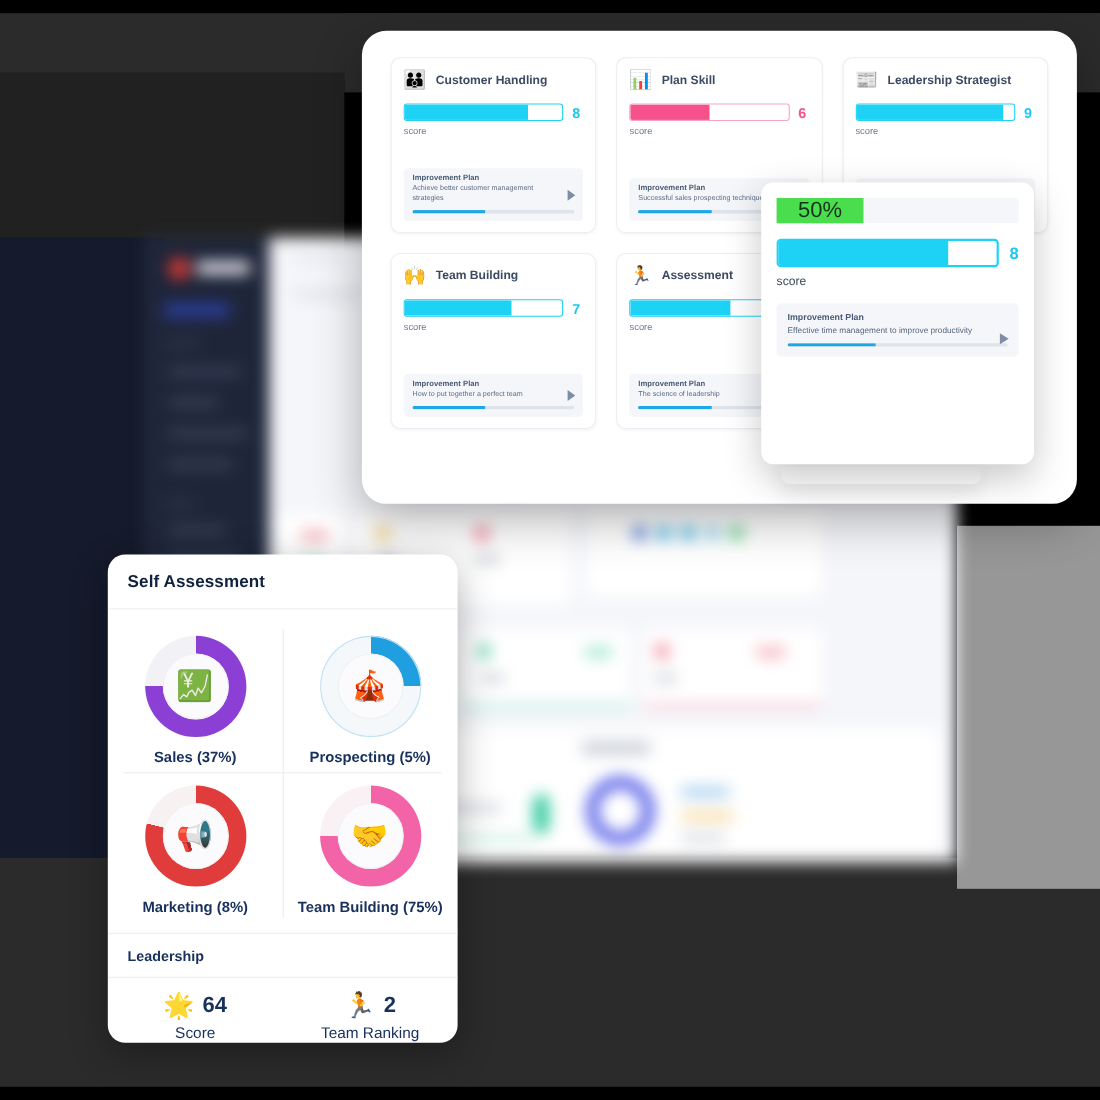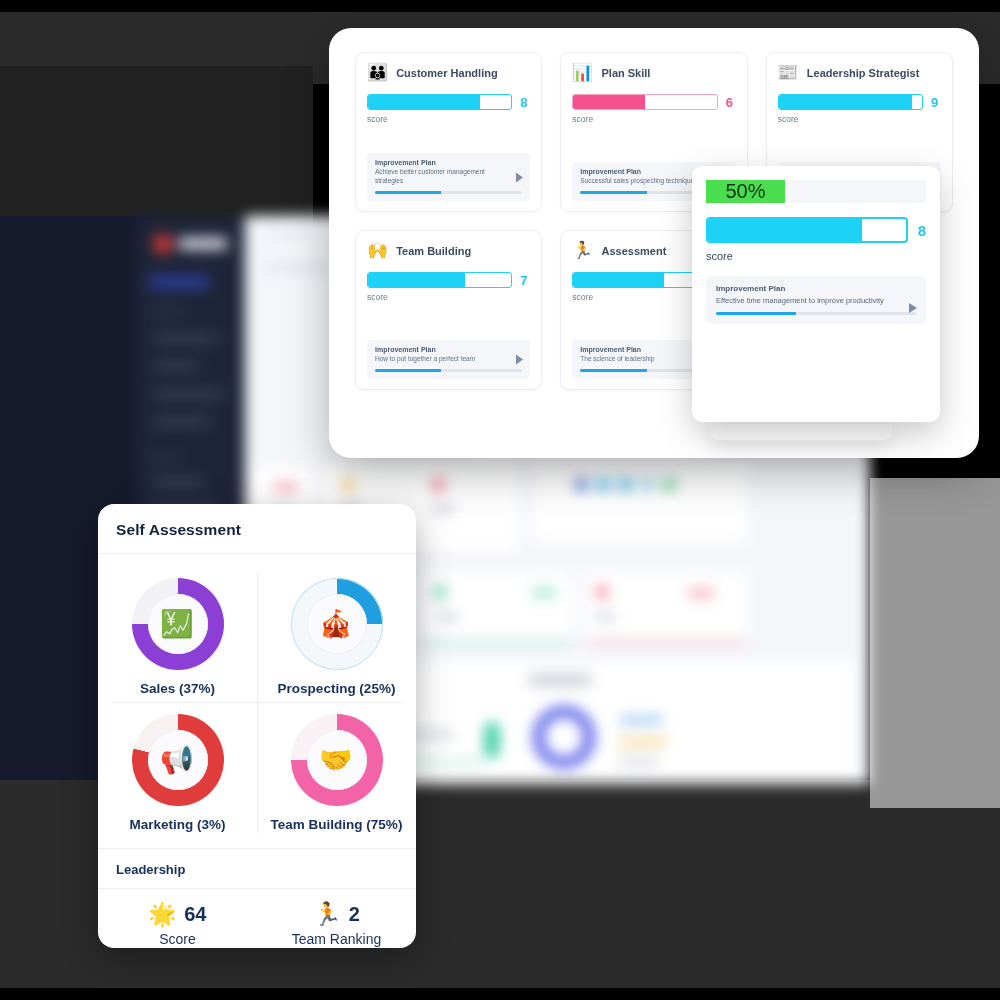--- a/index.html
+++ b/index.html
@@ -435,30 +435,30 @@
         <div class="dcell">
           <div class="donut" style="background:conic-gradient(#8b3fd4 0% 75%, #f2f2f6 75% 100%)">
             <span class="glyph">💹</span>
           </div>
           <div class="dlabel">Sales (37%)</div>
         </div>
         <div class="dcell">
           <div class="donut" style="background:conic-gradient(#1f9fe0 0% 25%, #f4f8fb 25% 100%); box-shadow:inset 0 0 0 1px #bfe2f3">
             <span class="glyph">🎪</span>
           </div>
-          <div class="dlabel">Prospecting (25%)</div>
+          <div class="dlabel">Prospecting (5%)</div>
         </div>
       </div>
 
       <div class="drow">
         <div class="dcell">
           <div class="donut" style="background:conic-gradient(#e03c3c 0% 79%, #f7f1f1 79% 100%)">
             <span class="glyph">📢</span>
           </div>
-          <div class="dlabel">Marketing (3%)</div>
+          <div class="dlabel">Marketing (8%)</div>
         </div>
         <div class="dcell">
           <div class="donut" style="background:conic-gradient(#f263a8 0% 75%, #faf1f5 75% 100%)">
             <span class="glyph">🤝</span>
           </div>
           <div class="dlabel">Team Building (75%)</div>
         </div>
       </div>
     </div>
 

